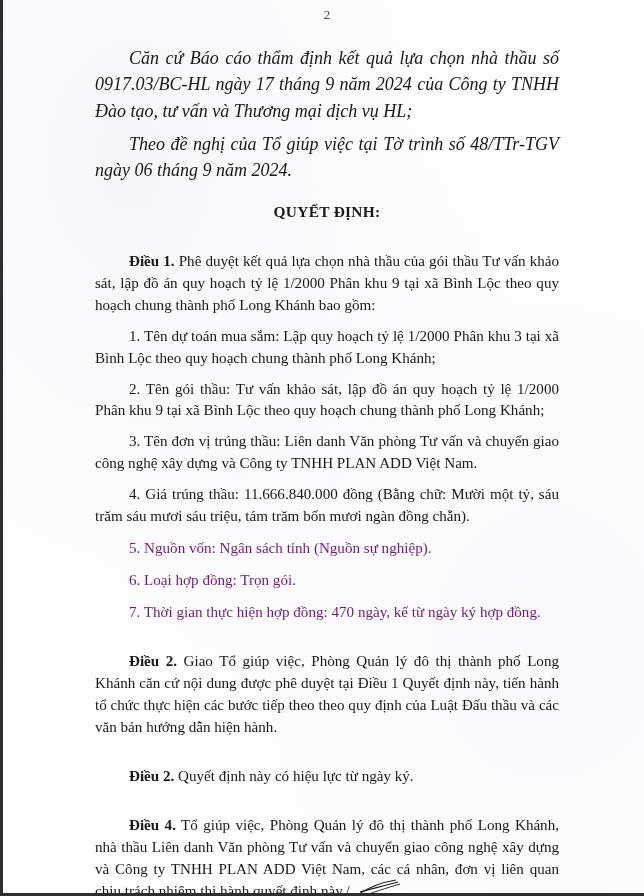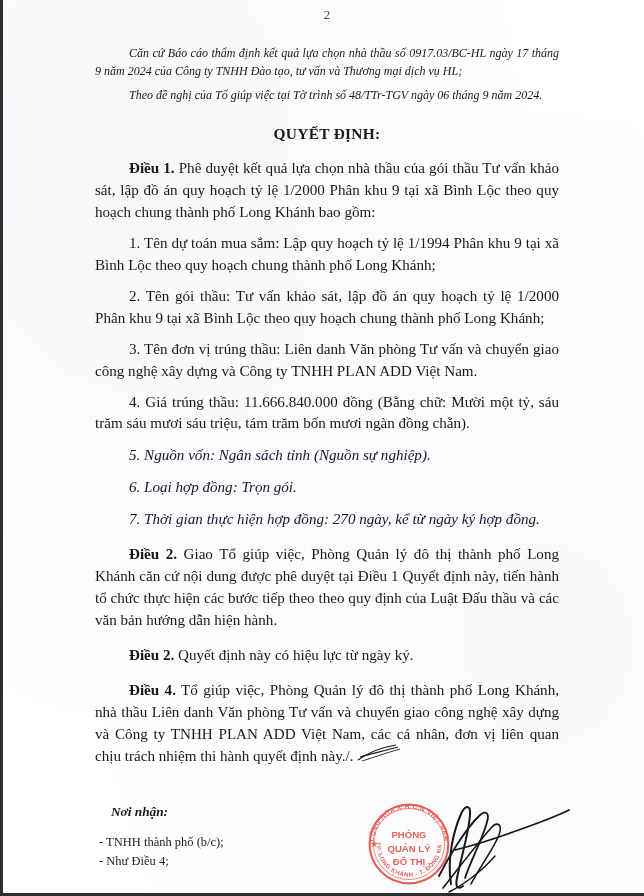--- a/index.html
+++ b/index.html
@@ -47,50 +47,49 @@
   p {
     margin: 0;
     font-size: 15.1px;
     line-height: 1.455;
     text-align: justify;
     text-justify: inter-word;
     text-indent: 34px;
   }
   .preamble {
     font-style: italic;
-    font-size: 12px;
+    font-size: 18px;
     line-height: 1.46;
   }
   .pre-block {
     margin-top: 22px;
   }
   .pre-block2 {
     margin-top: 7px;
   }
   .qd-heading {
     text-align: center;
     font-weight: bold;
     font-size: 15.4px;
     letter-spacing: 0.3px;
     margin-top: 18px;
     text-indent: 0;
   }
   .article {
-    margin-top: 13px;
+    margin-top: 27px;
   }
   .article b,
   .lbl {
     font-weight: bold;
   }
   .item {
     margin-top: 9px;
   }
   .faded {
-    color: #0f172a;
-    font-style: italic;
+    color: #701a75;
   }
   .item.tight {
     margin-top: 10px;
   }
   .sig-area {
     position: relative;
     margin-top: 22px;
     height: 210px;
   }
   .noinhan {
@@ -165,27 +164,27 @@
 
     <div class="page-number">2</div>
 
     <p class="preamble pre-block">Căn cứ Báo cáo thẩm định kết quả lựa chọn nhà thầu số 0917.03/BC-HL ngày 17 tháng 9 năm 2024 của Công ty TNHH Đào tạo, tư vấn và Thương mại dịch vụ HL;</p>
     <p class="preamble pre-block2">Theo đề nghị của Tổ giúp việc tại Tờ trình số 48/TTr-TGV ngày 06 tháng 9 năm 2024.</p>
 
     <p class="qd-heading">QUYẾT ĐỊNH:</p>
 
     <p class="article"><b>Điều 1.</b><span> Phê duyệt kết quả lựa chọn nhà thầu của gói thầu Tư vấn khảo sát, lập đồ án quy hoạch tỷ lệ 1/2000 Phân khu 9 tại xã Bình Lộc theo quy hoạch chung thành phố Long Khánh bao gồm:</span></p>
 
-    <p class="item"><span>1.</span><span> Tên dự toán mua sắm: Lập quy hoạch tỷ lệ 1/1994 Phân khu 9 tại xã Bình Lộc theo quy hoạch chung thành phố Long Khánh;</span></p>
+    <p class="item"><span>1.</span><span> Tên dự toán mua sắm: Lập quy hoạch tỷ lệ 1/2000 Phân khu 3 tại xã Bình Lộc theo quy hoạch chung thành phố Long Khánh;</span></p>
     <p class="item"><span>2.</span><span> Tên gói thầu: Tư vấn khảo sát, lập đồ án quy hoạch tỷ lệ 1/2000 Phân khu 9 tại xã Bình Lộc theo quy hoạch chung thành phố Long Khánh;</span></p>
     <p class="item"><span>3.</span><span> Tên đơn vị trúng thầu: Liên danh Văn phòng Tư vấn và chuyển giao công nghệ xây dựng và Công ty TNHH PLAN ADD Việt Nam.</span></p>
     <p class="item"><span>4.</span><span> Giá trúng thầu: 11.666.840.000 đồng (Bằng chữ: Mười một tỷ, sáu trăm sáu mươi sáu triệu, tám trăm bốn mươi ngàn đồng chẵn).</span></p>
     <p class="item tight faded"><span>5.</span><span> Nguồn vốn: Ngân sách tỉnh (Nguồn sự nghiệp).</span></p>
     <p class="item tight faded"><span>6.</span><span> Loại hợp đồng: Trọn gói.</span></p>
-    <p class="item tight faded"><span>7.</span><span> Thời gian thực hiện hợp đồng: 270 ngày, kể từ ngày ký hợp đồng.</span></p>
+    <p class="item tight faded"><span>7.</span><span> Thời gian thực hiện hợp đồng: 470 ngày, kể từ ngày ký hợp đồng.</span></p>
 
     <p class="article"><b>Điều 2.</b><span> Giao Tổ giúp việc, Phòng Quản lý đô thị thành phố Long Khánh căn cứ nội dung được phê duyệt tại Điều 1 Quyết định này, tiến hành tổ chức thực hiện các bước tiếp theo theo quy định của Luật Đấu thầu và các văn bản hướng dẫn hiện hành.</span></p>
 
     <p class="article"><b>Điều 2.</b><span> Quyết định này có hiệu lực từ ngày ký.</span></p>
 
     <p class="article"><b>Điều 4.</b><span> Tổ giúp việc, Phòng Quản lý đô thị thành phố Long Khánh, nhà thầu Liên danh Văn phòng Tư vấn và chuyển giao công nghệ xây dựng và Công ty TNHH PLAN ADD Việt Nam, các cá nhân, đơn vị liên quan chịu trách nhiệm thi hành quyết định này./.</span><span class="inline-sig" style="position:relative;display:inline-block;width:54px;height:12px;vertical-align:middle;">
       <svg width="54" height="20" viewBox="0 0 54 20" style="position:absolute;left:2px;top:-8px;">
         <path d="M2 17 C10 11, 22 5, 40 2" stroke="#1a1a1c" stroke-width="1.2" fill="none"></path>
         <path d="M4 14 C14 11, 28 8, 42 4" stroke="#1a1a1c" stroke-width="1.1" fill="none"></path>
         <path d="M6 18 C16 15, 30 10, 44 6" stroke="#1a1a1c" stroke-width="0.9" fill="none"></path>

